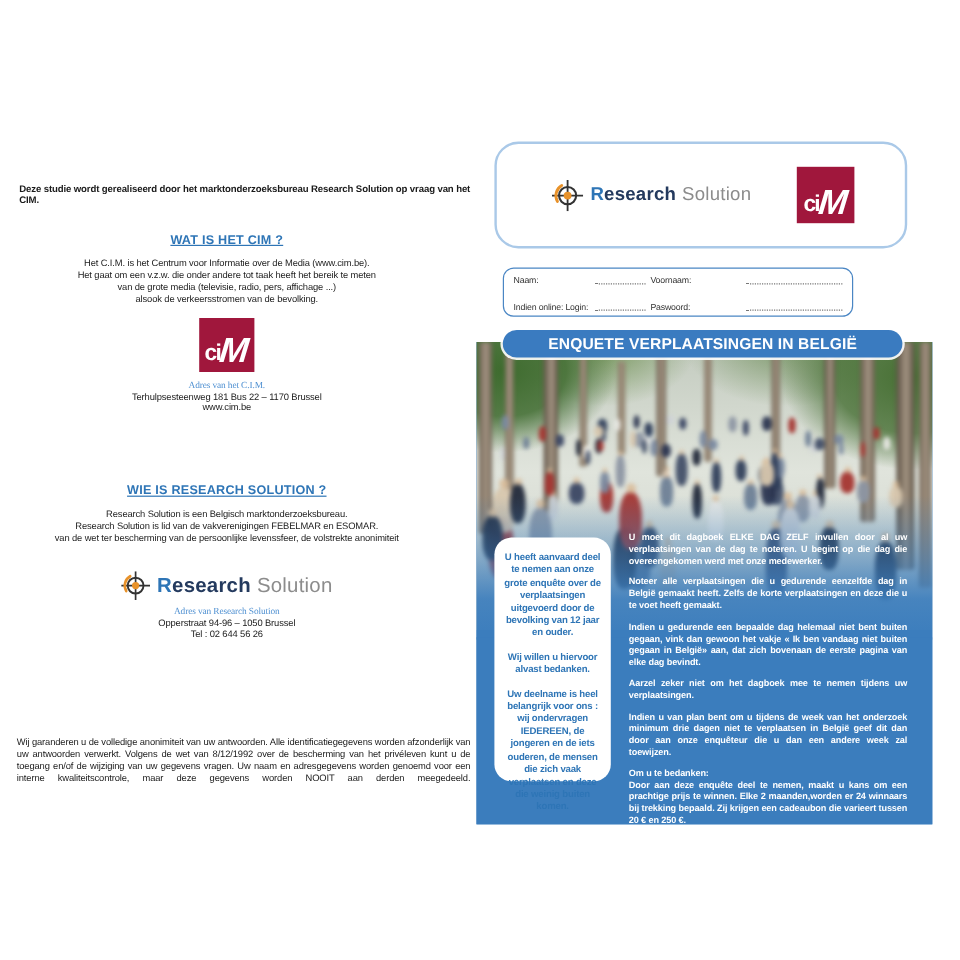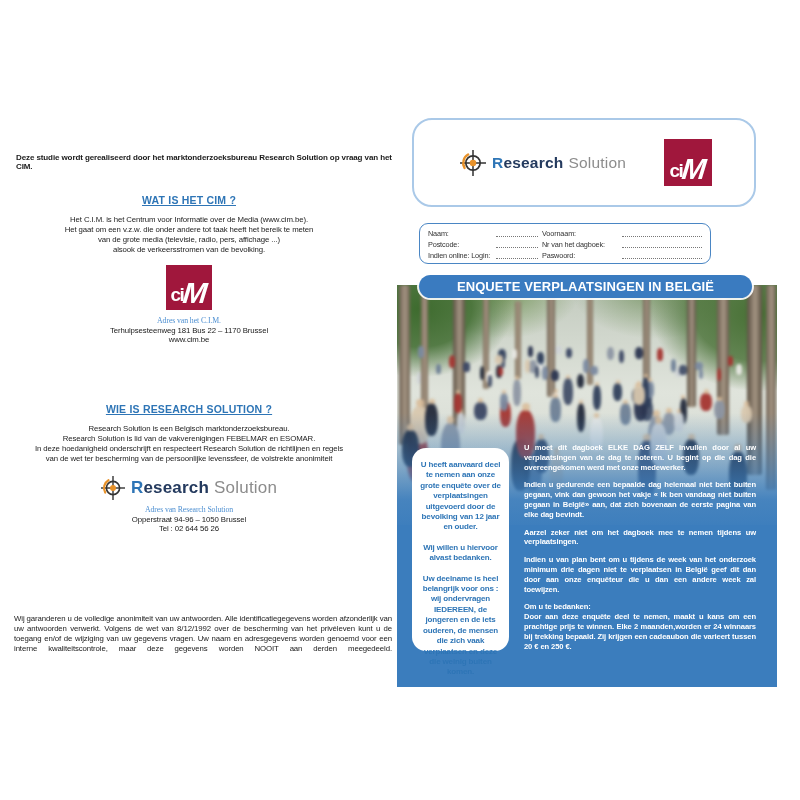--- a/index.html
+++ b/index.html
@@ -126,21 +126,20 @@
 <div class="abs addr addr-cim">
   <span class="lbl">Adres van het C.I.M.</span>
   <div>Terhulpsesteenweg 181 Bus 22 – 1170 Brussel</div>
   <div>www.cim.be</div>
 </div>
 
 <div class="abs sec-heading h-rs">WIE IS RESEARCH SOLUTION ?</div>
 <div class="abs body-lines b-rs">
   <div>Research Solution is een Belgisch marktonderzoeksbureau.</div>
   <div>Research Solution is lid van de vakverenigingen FEBELMAR en ESOMAR.</div>
-  <div>In deze hoedanigheid onderschrijft en respecteert Research Solution de richtlijnen en regels</div>
   <div>van de wet ter bescherming van de persoonlijke levenssfeer, de volstrekte anonimiteit</div>
 </div>
 
 <div class="abs rs-logo-row rs-left rs-text-17">
   <svg class="target-icon" width="24" height="24" viewBox="0 0 24 24">
     <line x1="12" y1="0" x2="12" y2="24" stroke="#333" stroke-width="1.4"></line>
     <line x1="0" y1="12" x2="24" y2="12" stroke="#333" stroke-width="1.4"></line>
     <circle cx="12" cy="12" r="6.6" fill="none" stroke="#333" stroke-width="1.6"></circle>
     <path d="M 4.2 16.5 A 9 9 0 0 1 7.5 4.2" fill="none" stroke="#e8922a" stroke-width="2.2" stroke-linecap="round"></path>
     <circle cx="12" cy="12" r="3" fill="#e8922a"></circle>
@@ -301,20 +300,21 @@
   <div class="blue-solid"></div>
 
   <div class="white-box">
     <p>U heeft aanvaard deel te nemen aan onze grote enquête over de verplaatsingen uitgevoerd door de bevolking van 12 jaar en ouder.</p>
     <p>Wij willen u hiervoor alvast bedanken.</p>
     <p>Uw deelname is heel belangrijk voor ons : wij ondervragen IEDEREEN, de jongeren en de iets ouderen, de mensen die zich vaak verplaatsen en deze die weinig buiten komen.</p>
   </div>
 
   <div class="blue-col">
     <p>U moet dit dagboek ELKE DAG ZELF invullen door al uw verplaatsingen van de dag te noteren. U begint op die dag die overeengekomen werd met onze medewerker.</p>
+    <p>Noteer alle verplaatsingen die u gedurende eenzelfde dag in België gemaakt heeft. Zelfs de korte verplaatsingen en deze die u te voet heeft gemaakt.</p>
     <p>Indien u gedurende een bepaalde dag helemaal niet bent buiten gegaan, vink dan gewoon het vakje « Ik ben vandaag niet buiten gegaan in België» aan, dat zich bovenaan de eerste pagina van elke dag bevindt.</p>
     <p>Aarzel zeker niet om het dagboek mee te nemen tijdens uw verplaatsingen.</p>
     <p>Indien u van plan bent om u tijdens de week van het onderzoek minimum drie dagen niet te verplaatsen in België geef dit dan door aan onze enquêteur die u dan een andere week zal toewijzen.</p>
     <p class="ph">Om u te bedanken:</p>
     <p>Door aan deze enquête deel te nemen, maakt u kans om een prachtige prijs te winnen. Elke 2 maanden,worden er 24 winnaars bij trekking bepaald. Zij krijgen een cadeaubon die varieert tussen 20 € en 250 €.</p>
   </div>
 </div>
 
 <div class="abs header-card">
   <div class="rs-logo-row rs-text-15">
@@ -334,26 +334,20 @@
 </div>
 
 <div class="abs form-card">
   <div class="frow">
     <span class="flabel">Naam:</span>
     <span class="fdots"></span>
     <span class="flabel">Voornaam:</span>
     <span class="fdots"></span>
   </div>
   <div class="frow">
-    <span class="flabel">Postcode:</span>
-    <span class="fdots"></span>
-    <span class="flabel">Nr van het dagboek:</span>
-    <span class="fdots"></span>
-  </div>
-  <div class="frow">
     <span class="flabel">Indien online: Login:</span>
     <span class="fdots"></span>
     <span class="flabel">Paswoord:</span>
     <span class="fdots"></span>
   </div>
 </div>
 
 <div class="abs banner">ENQUETE VERPLAATSINGEN IN BELGIË</div>
 
 </body></html>

